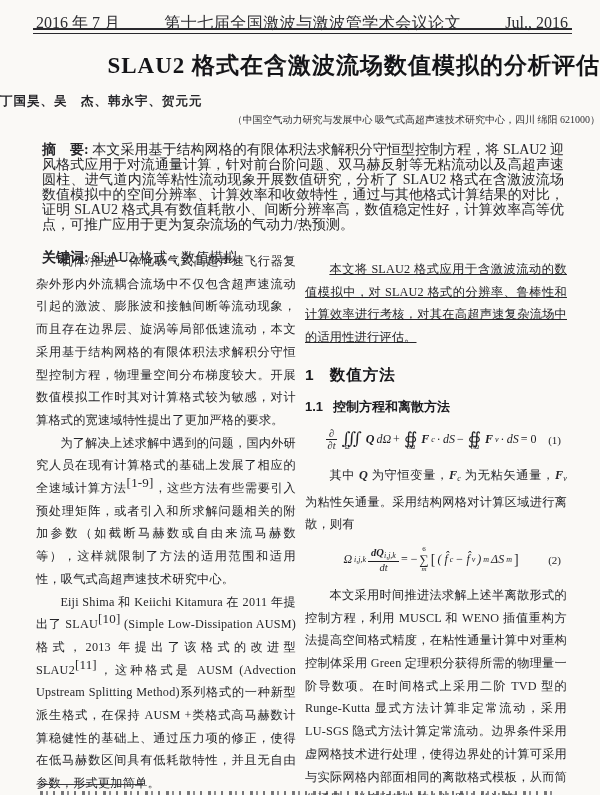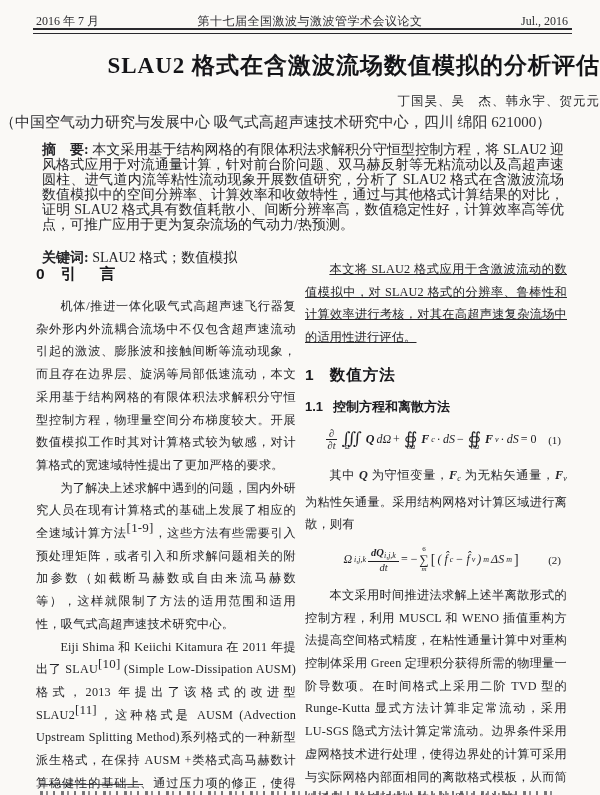--- a/index.html
+++ b/index.html
@@ -5,38 +5,38 @@
   html,body{margin:0;padding:0;}
   body{
     width:600px;height:795px;position:relative;overflow:hidden;
     background:#faf9f6;
     font-family:"Liberation Serif","DejaVu Serif",serif;
     color:#26262a;
   }
   .hdr{
     position:absolute;top:13px;left:36px;right:32px;
     display:flex;justify-content:space-between;align-items:baseline;
-    font-size:12px;color:#2e2e32;
+    font-size:16px;color:#2e2e32;
   }
   .hdr .c{letter-spacing:0.5px;}
   .rule-double{
     position:absolute;top:28px;left:33px;right:28px;height:3px;
     border-top:2px solid #2a2a2e;border-bottom:1px solid #2a2a2e;
   }
   .title{
     position:absolute;top:50px;left:0;right:0;text-align:right;
     font-size:23px;font-weight:bold;color:#151518;letter-spacing:1px;
   }
   .authors{
-    position:absolute;top:93px;left:0;right:0;text-align:right;
-    font-size:12.5px;letter-spacing:1px;color:#26262a;
+    position:absolute;top:93px;left:0;right:0;text-align:left;
+    font-size:12.5px;letter-spacing:1px;color:#26262a;font-weight:bold;
   }
   .affil{
-    position:absolute;top:113px;left:0;right:0;text-align:left;
-    font-size:15px;color:#2e2e32;font-family:Liberation Serif, serif;
+    position:absolute;top:113px;left:0;right:0;text-align:right;
+    font-size:10px;color:#2e2e32;font-family:Liberation Serif, serif;
   }
   .abs{
     position:absolute;top:142px;left:42px;width:522px;
     font-size:14px;line-height:15px;text-align:justify;color:#26262a;
   }
   .abs p{margin:0;}
   .abs .lbl{font-weight:bold;}
   .abs .kw{margin-top:18px;}
   .cols{position:absolute;top:250px;left:0;right:0;}
   .col{position:absolute;top:0;}
@@ -97,23 +97,20 @@
 <div class="affil">（中国空气动力研究与发展中心 吸气式高超声速技术研究中心，四川 绵阳 621000）</div>
 
 <div class="abs">
   <p><span class="lbl">摘　要:</span> <span>本文采用基于结构网格的有限体积法求解积分守恒型控制方程，将 SLAU2 迎风格式应用于对流通量计算，针对前台阶问题、双马赫反射等无粘流动以及高超声速圆柱、进气道内流等粘性流动现象开展数值研究，分析了 SLAU2 格式在含激波流场数值模拟中的空间分辨率、计算效率和收敛特性，通过与其他格式计算结果的对比，证明 SLAU2 格式具有数值耗散小、间断分辨率高，数值稳定性好，计算效率高等优点，可推广应用于更为复杂流场的气动力/热预测。</span></p>
   <p class="kw"><span class="lbl">关键词:</span> <span>SLAU2 格式；数值模拟</span></p>
 </div>
 
 <div class="cols">
 
   <div class="col col-l">
-    <h2 class="sec">
-      <span class="secnum">0</span><span class="sectitle">引　言</span>
-    </h2>
     <p class="body">机体/推进一体化吸气式高超声速飞行器复杂外形内外流耦合流场中不仅包含超声速流动引起的激波、膨胀波和接触间断等流动现象，而且存在边界层、旋涡等局部低速流动，本文采用基于结构网格的有限体积法求解积分守恒型控制方程，物理量空间分布梯度较大。开展数值模拟工作时其对计算格式较为敏感，对计算格式的宽速域特性提出了更加严格的要求。</p>
     <p class="body"><span>为了解决上述求解中遇到的问题，国内外研究人员在现有计算格式的基础上发展了相应的全速域计算方法</span><sup>[1-9]</sup><span>，这些方法有些需要引入预处理矩阵，或者引入和所求解问题相关的附加参数（如截断马赫数或自由来流马赫数等），这样就限制了方法的适用范围和适用性，吸气式高超声速技术研究中心。</span></p>
     <p class="body"><span>Eiji Shima 和 Keiichi Kitamura 在 2011 年提出了 SLAU</span><sup>[10]</sup><span> (Simple Low-Dissipation AUSM)格式，2013 年提出了该格式的改进型 SLAU2</span><sup>[11]</sup><span>，这种格式是 AUSM (Advection Upstream Splitting Method)系列格式的一种新型派生格式，在保持 AUSM +类格式高马赫数计算稳健性的基础上、通过压力项的修正，使得在低马赫数区间具有低耗散特性，并且无自由参数，形式更加简单。</span></p>
   </div>
 
   <div class="col col-r">
     <p class="body" style="margin-top:8px;text-decoration:underline;">本文将 SLAU2 格式应用于含激波流动的数值模拟中，对 SLAU2 格式的分辨率、鲁棒性和计算效率进行考核，对其在高超声速复杂流场中的适用性进行评估。</p>
 
     <h2 class="sec" style="margin-top:16px;">
       <span class="secnum">1</span><span class="sectitle" style="letter-spacing:1px;">数值方法</span>

